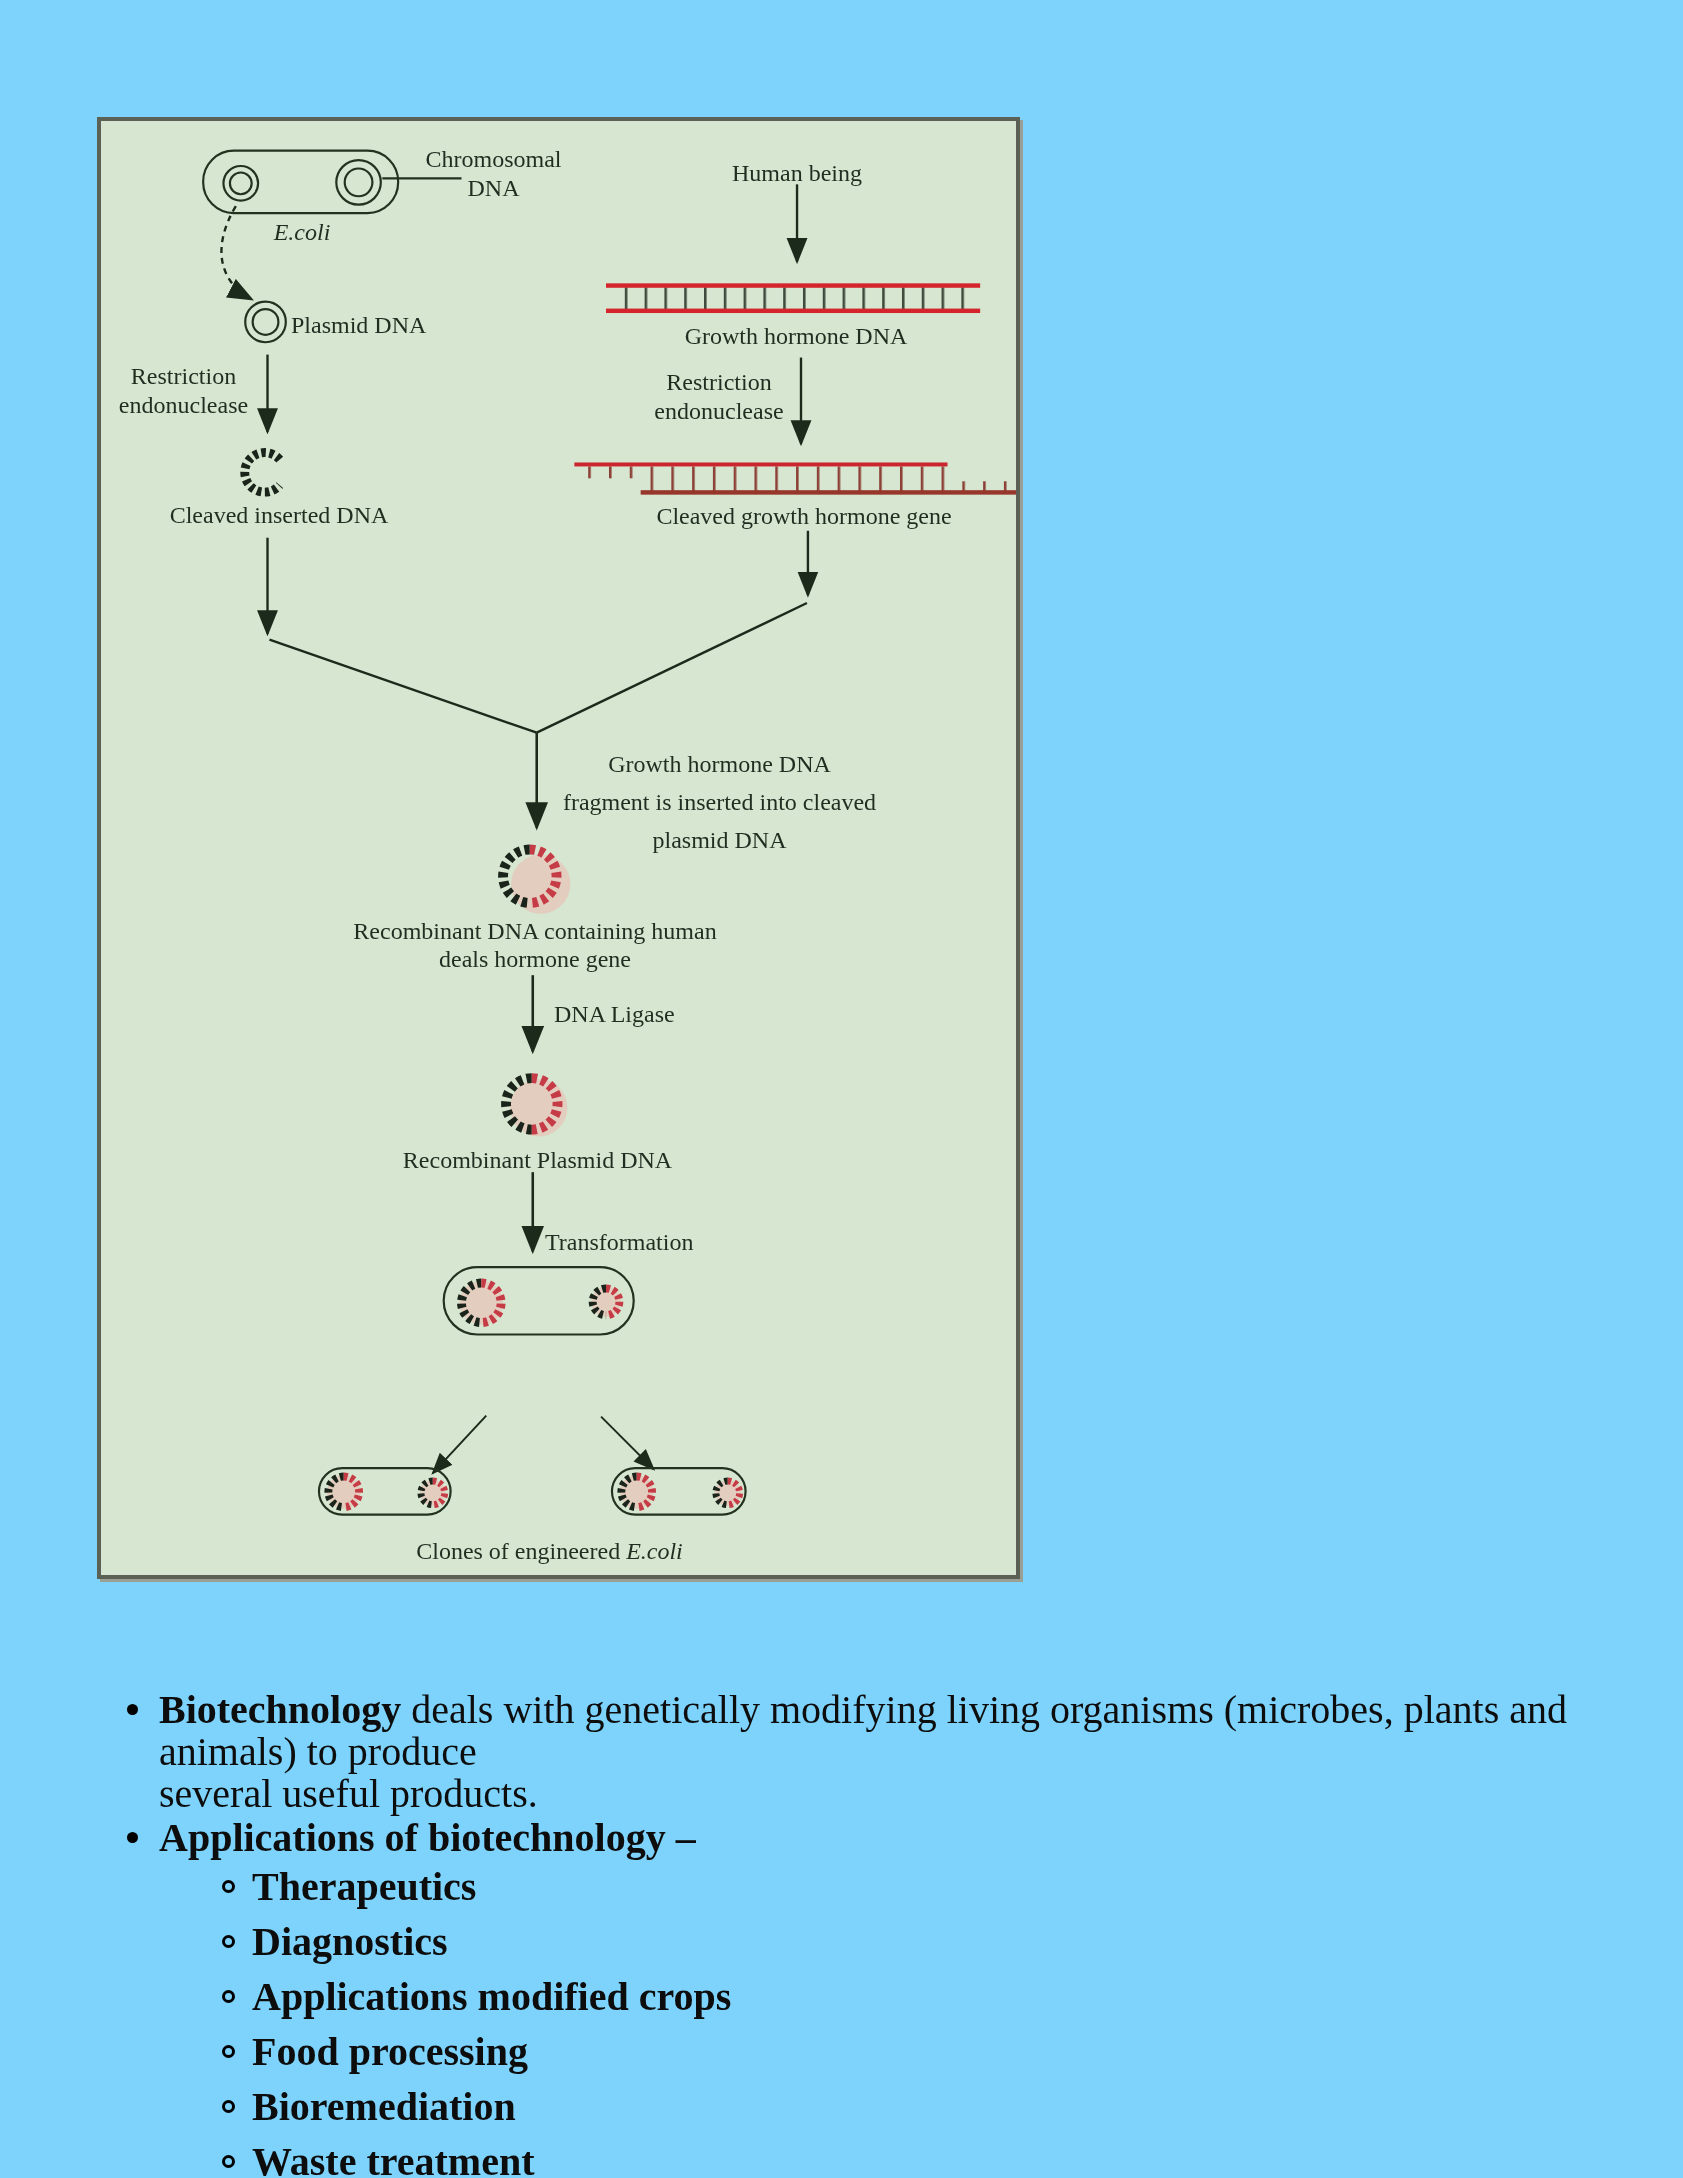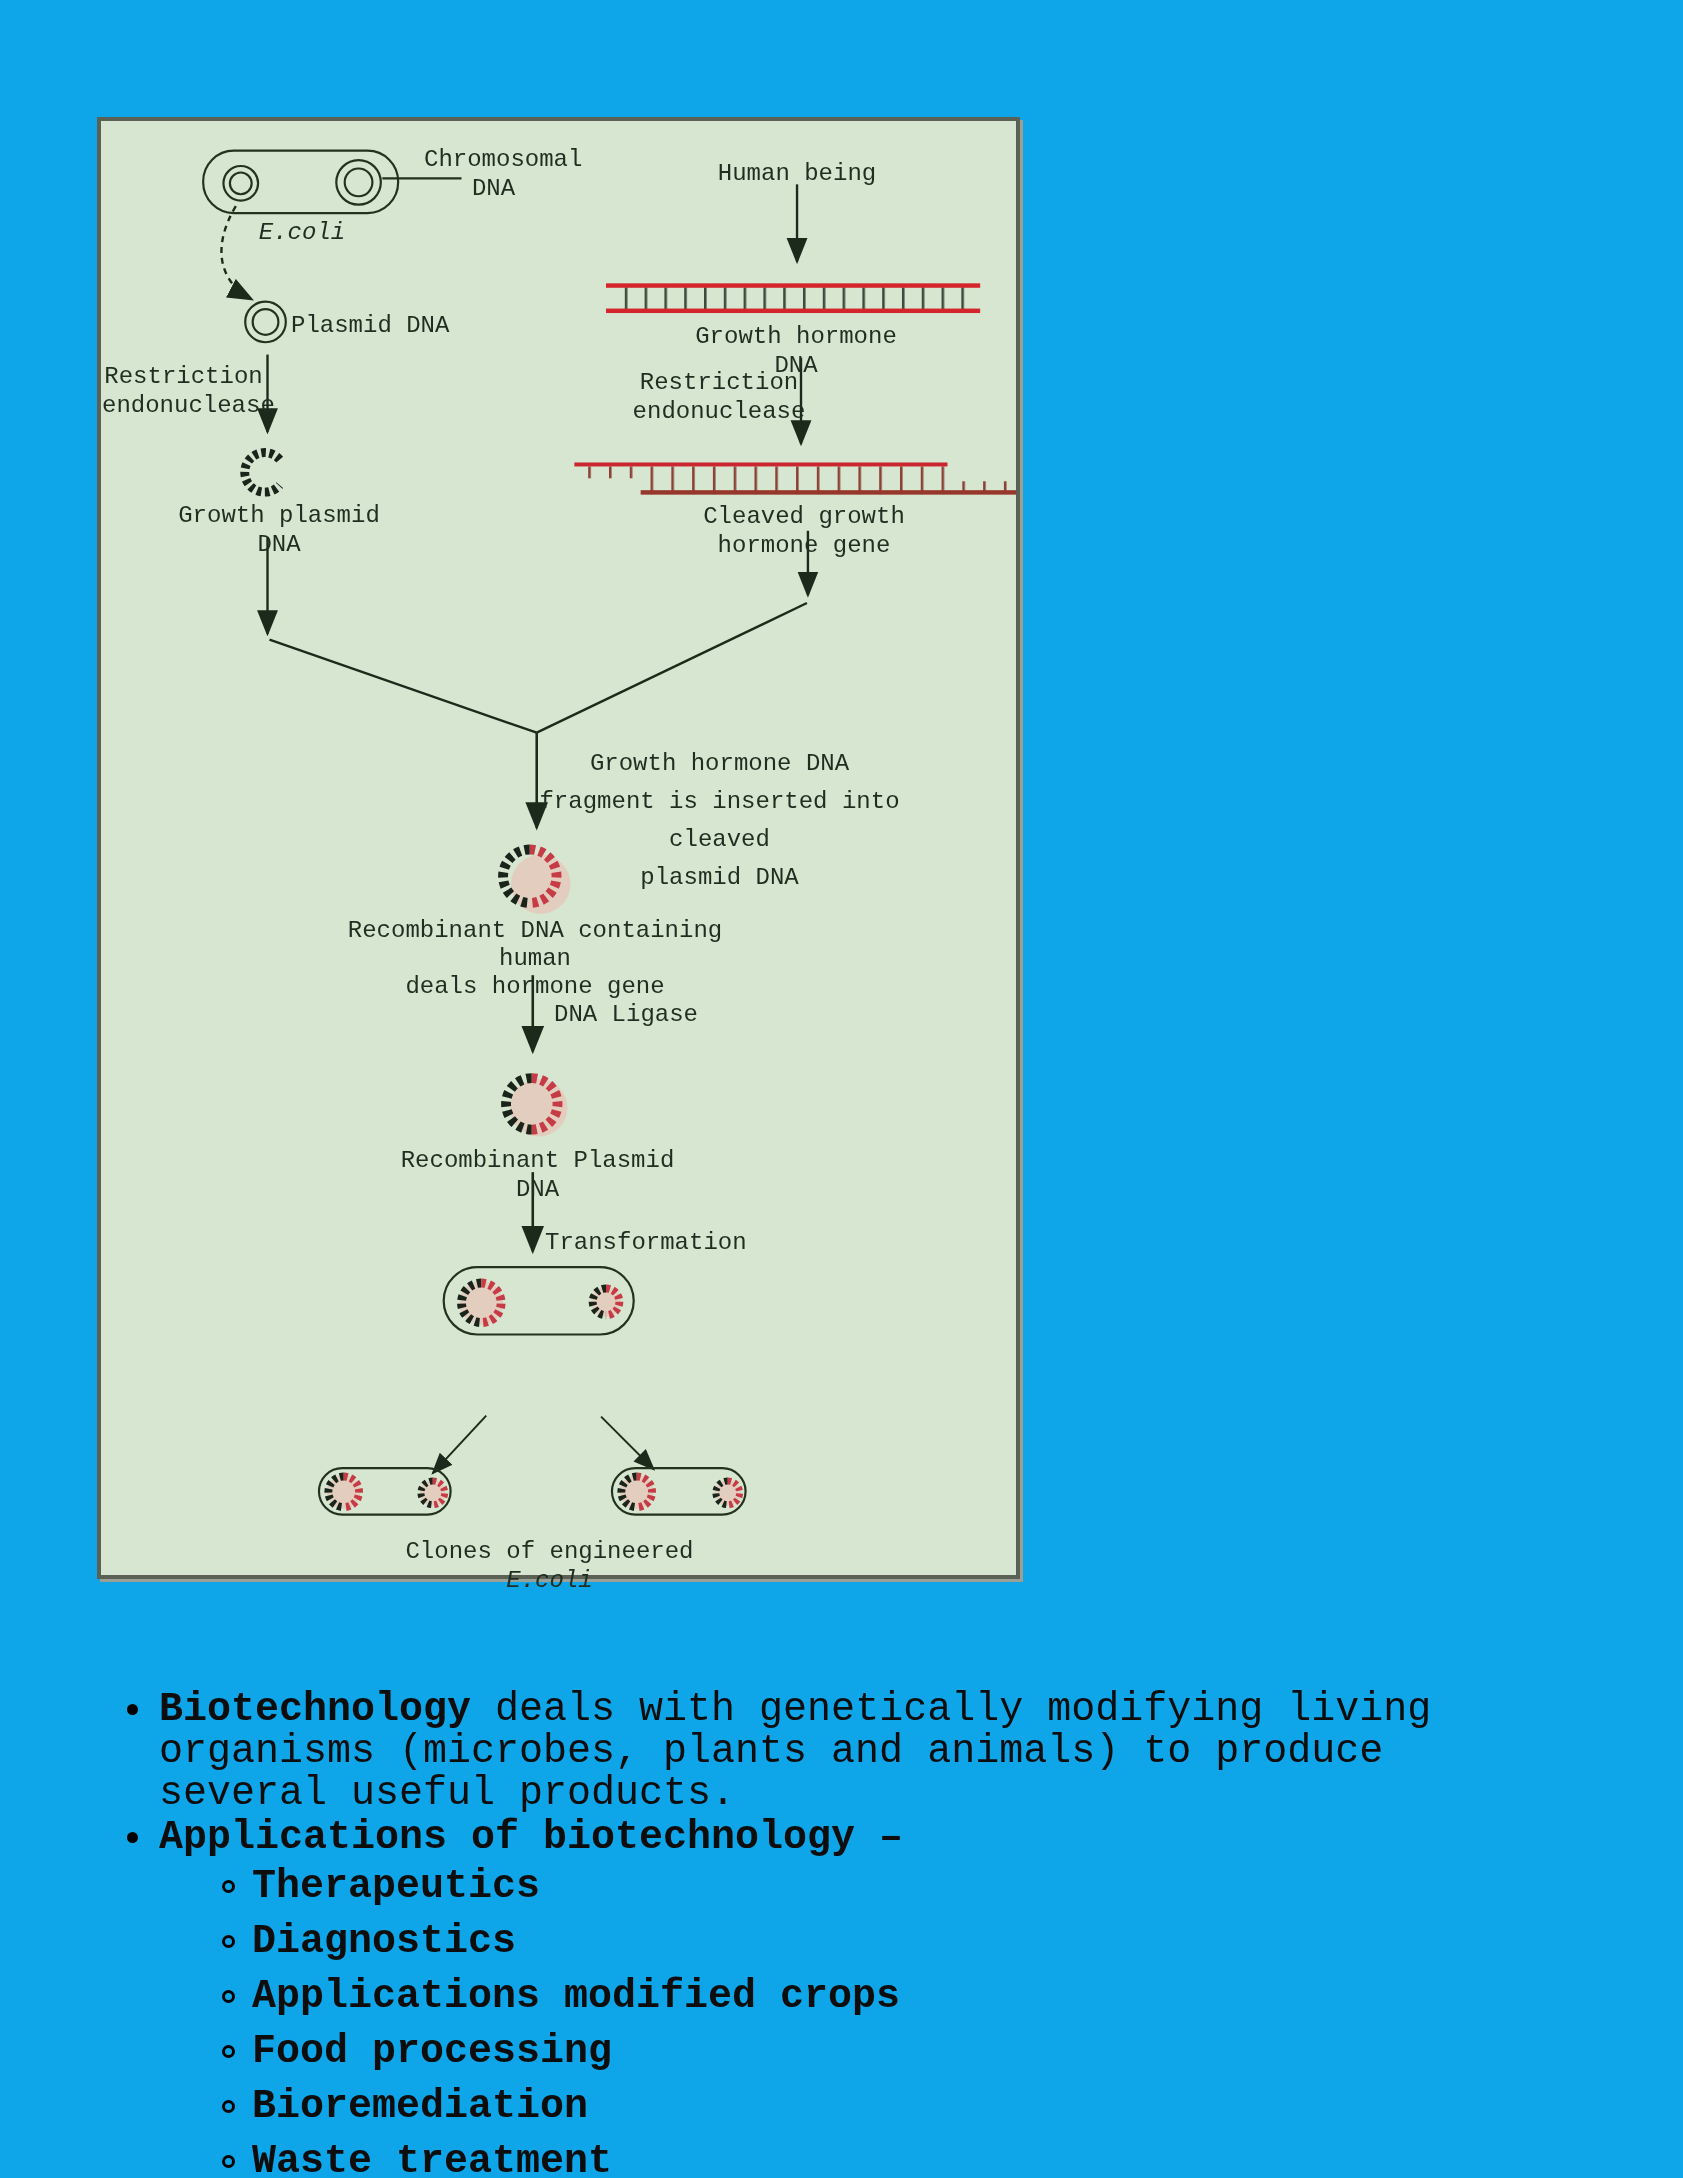--- a/index.html
+++ b/index.html
@@ -1,17 +1,17 @@
 <!DOCTYPE html>
 <html><head>
 <meta charset="utf-8">
 <style>
   html,body{margin:0;padding:0;background:#ffffff;}
-  .page{position:relative;width:1683px;height:2178px;background:#0ea5e9;overflow:hidden;
-        font-family:Liberation Mono, monospace;color:#111;}
+  .page{position:relative;width:1683px;height:2178px;background:#7dd3fc;overflow:hidden;
+        font-family:Liberation Serif, serif;color:#111;}
 
   
   .panel{position:absolute;left:97px;top:117px;width:923px;height:1462px;
          background:#d6e6d0;border:4px solid #5c6156;box-sizing:border-box;
          box-shadow:3px 3px 0 #9aa096;}
   .panel svg{position:absolute;left:0;top:0;}
   .dlabel{position:absolute;font-size:24px;line-height:29px;color:#1f2e20;text-align:center;}
   .dlabel.left{text-align:left;}
   .em{font-style:italic;}
 
@@ -149,21 +149,21 @@
     <div class="dlabel left" style="left:190px;top:190px;width:168px;">Plasmid DNA</div>
     <div class="dlabel" style="left:1px;top:241px;width:163px;">
       <div>Restriction</div>
       <div>endonuclease</div>
     </div>
     <div class="dlabel" style="left:519px;top:247px;width:198px;">
       <div>Restriction</div>
       <div>endonuclease</div>
     </div>
     <div class="dlabel" style="left:576px;top:201px;width:238px;">Growth hormone DNA</div>
-    <div class="dlabel" style="left:59px;top:380px;width:238px;">Growth plasmid DNA</div>
+    <div class="dlabel" style="left:59px;top:380px;width:238px;">Cleaved inserted DNA</div>
     <div class="dlabel" style="left:547px;top:381px;width:312px;">Cleaved growth hormone gene</div>
     <div class="dlabel" style="left:438px;top:624px;width:361px;line-height:38px;">
       <div>Growth hormone DNA</div>
       <div>fragment is inserted into cleaved</div>
       <div>plasmid DNA</div>
     </div>
     <div class="dlabel" style="left:221px;top:796px;width:426px;line-height:28px;">
       <div>Recombinant DNA containing human</div>
       <div>deals hormone gene</div>
     </div>

